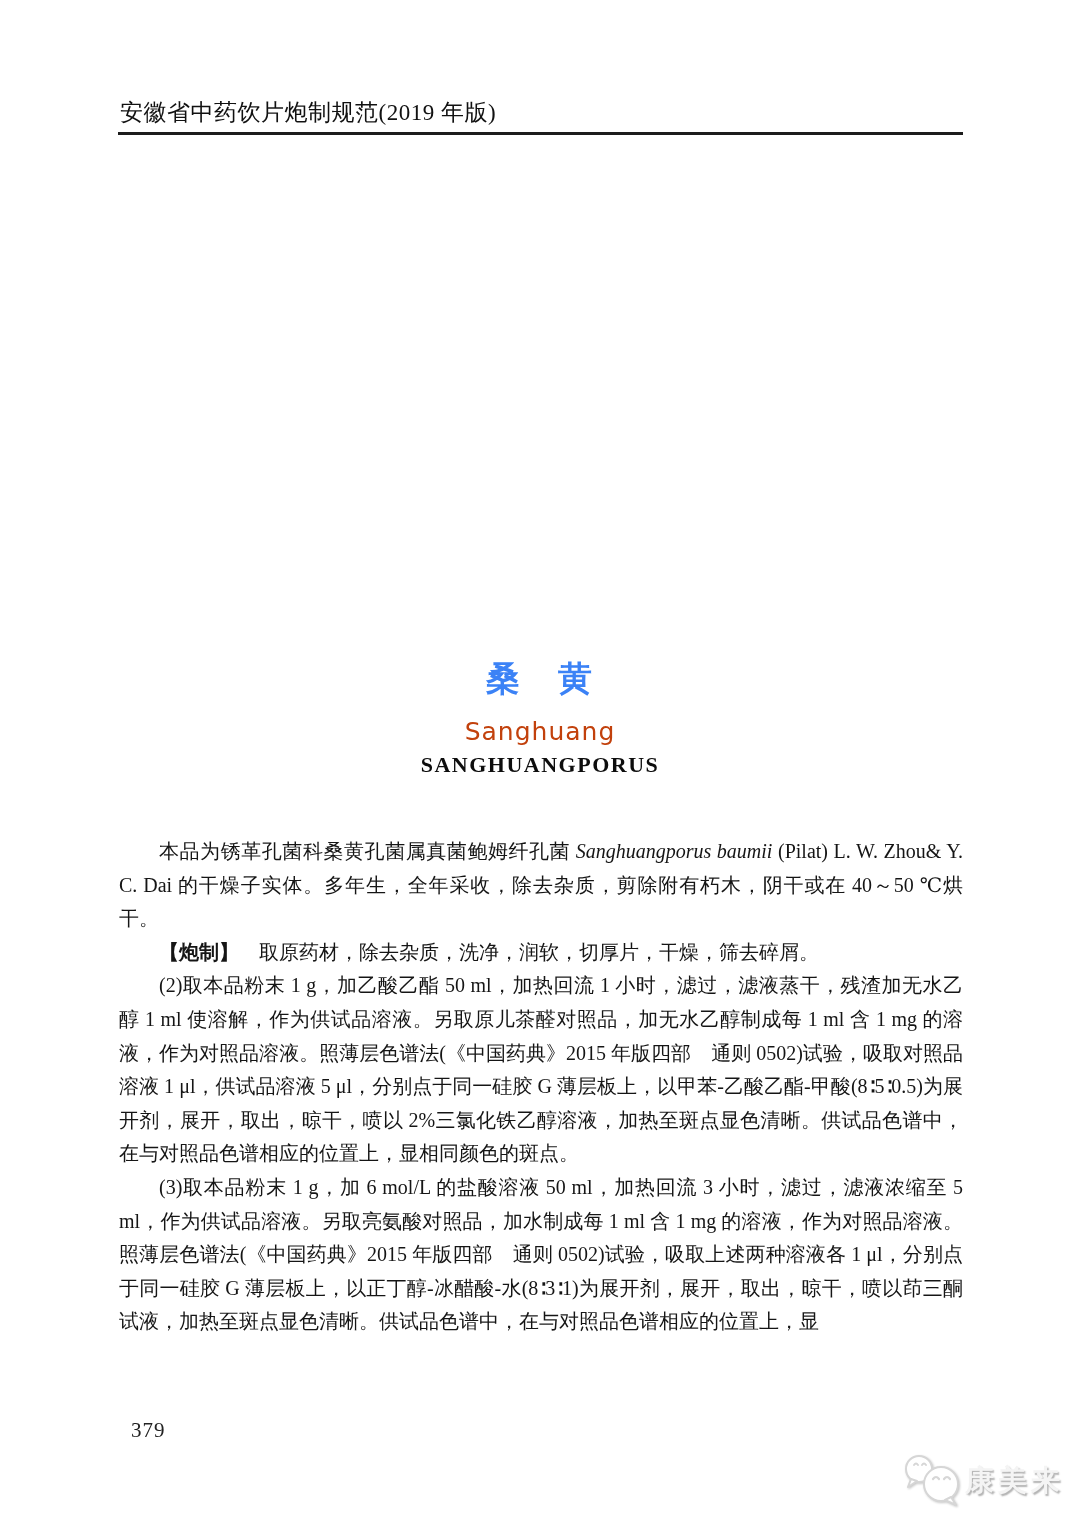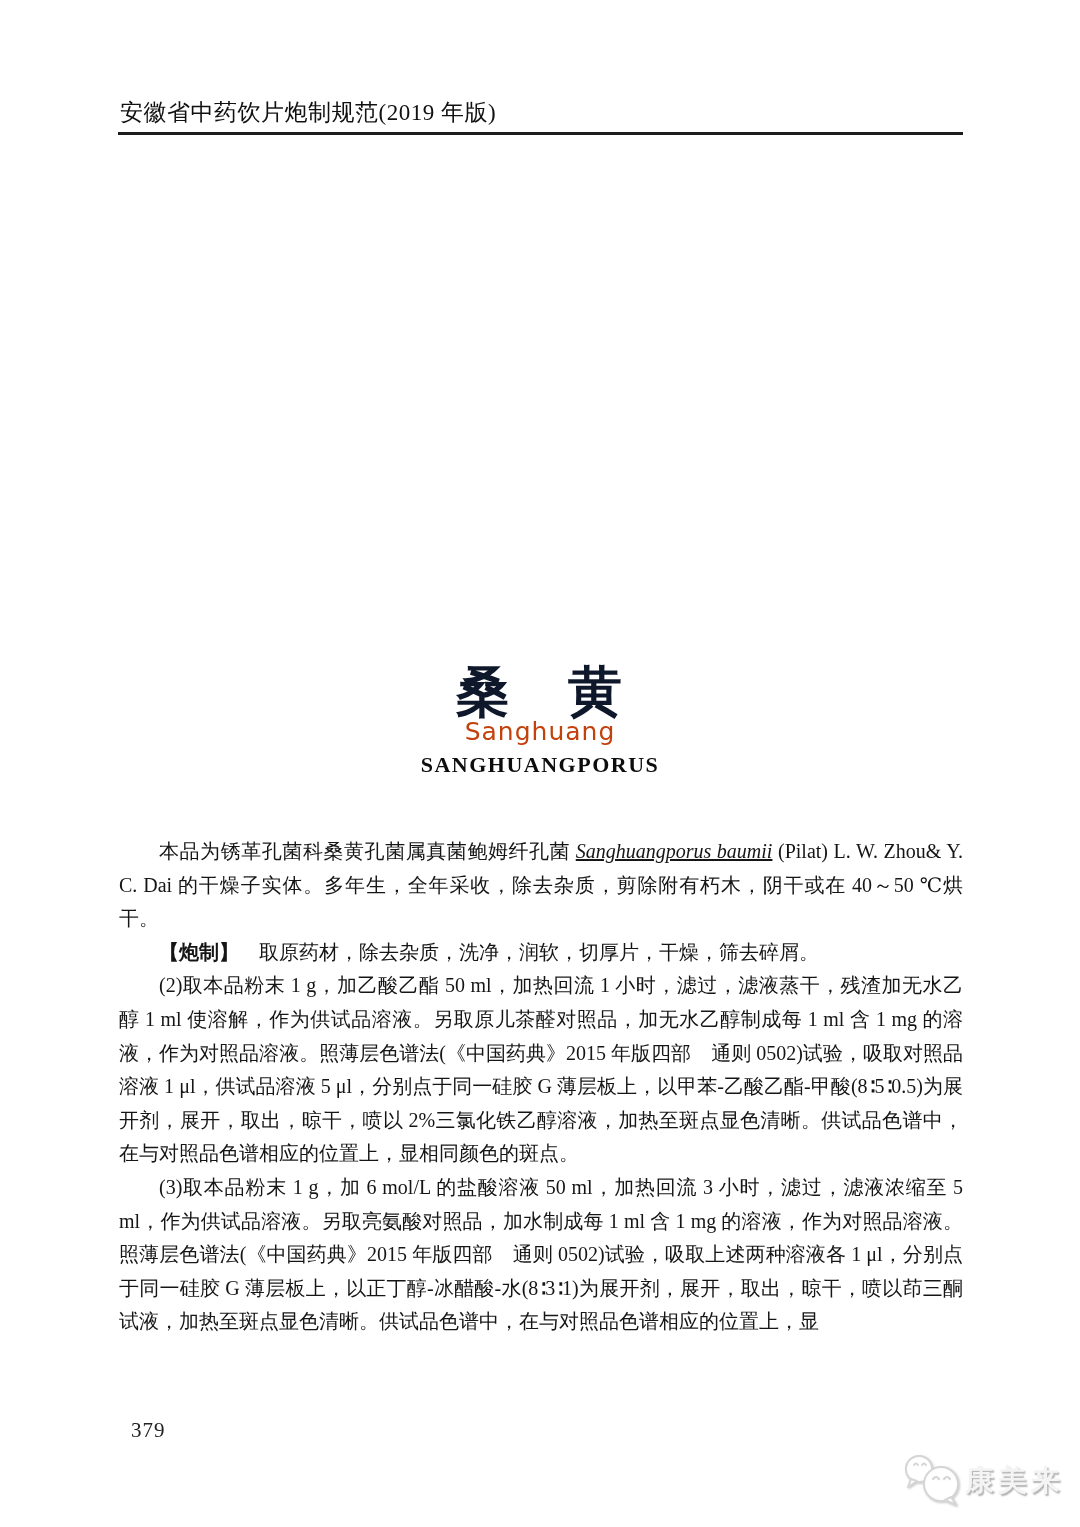--- a/index.html
+++ b/index.html
@@ -34,23 +34,23 @@
 
   
   .title-cn {
     position: absolute;
     top: 656px;
     left: 0;
     width: 100%;
     text-align: center;
     font-family: "Liberation Sans", "DejaVu Sans", sans-serif;
     font-weight: 700;
-    font-size: 54px;
+    font-size: 34px;
     letter-spacing: 2px;
-    color: #0f172a;
+    color: #3b82f6;
   }
   .title-pinyin {
     position: absolute;
     top: 717px;
     left: 0;
     width: 100%;
     text-align: center;
     font-family: "DejaVu Sans", "Liberation Sans", sans-serif;
     font-weight: 400;
     font-size: 25px;
@@ -81,21 +81,21 @@
     text-align: justify;
   }
   .body-text p.para {
     text-indent: 2em;
     margin: 0;
   }
   .seg-label {
     font-family: "Liberation Sans", "DejaVu Sans", sans-serif;
     font-weight: 700;
   }
-  .seg-italic { font-style: italic; text-decoration: underline; }
+  .seg-italic { font-style: italic; }
 
   
   .page-number {
     position: absolute;
     top: 1418px;
     left: 131px;
     font-size: 21px;
     letter-spacing: 1px;
     color: #222;
   }

